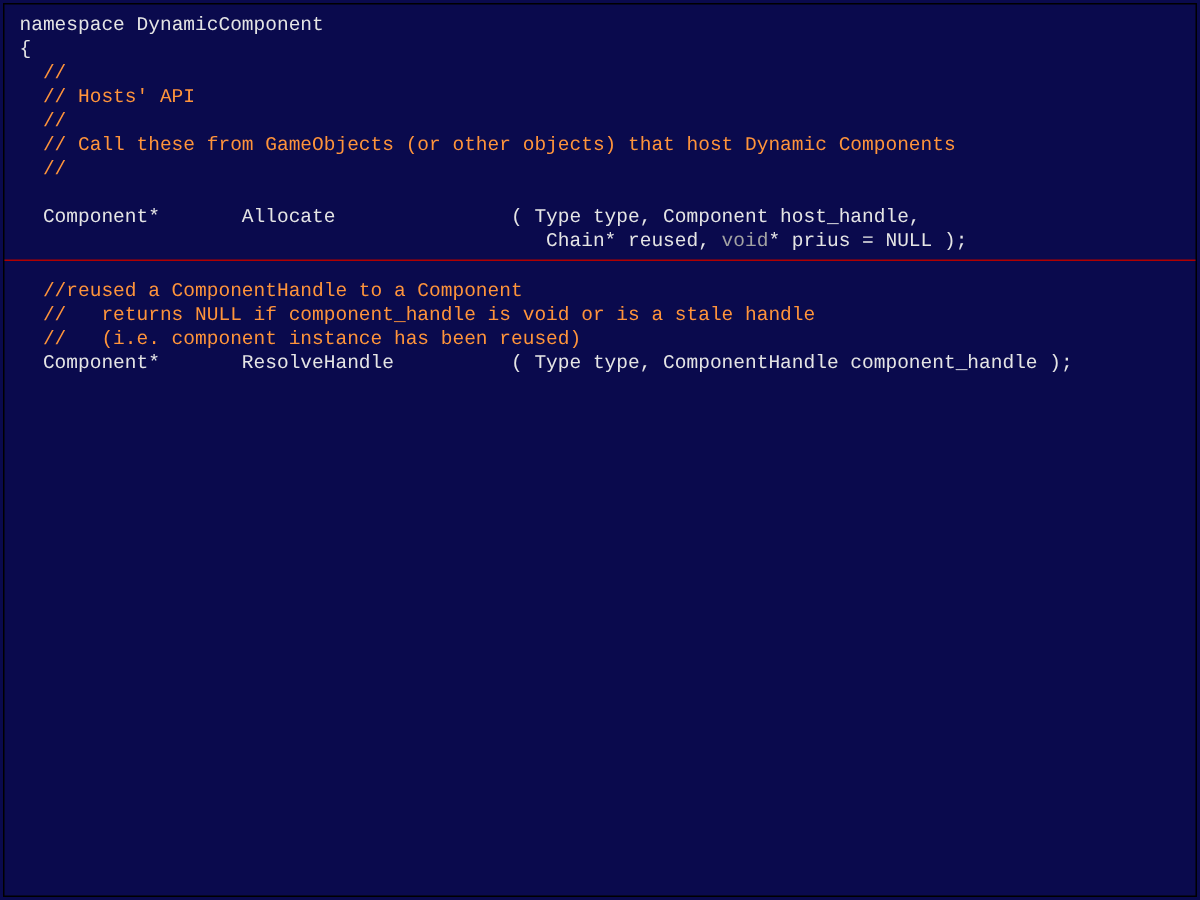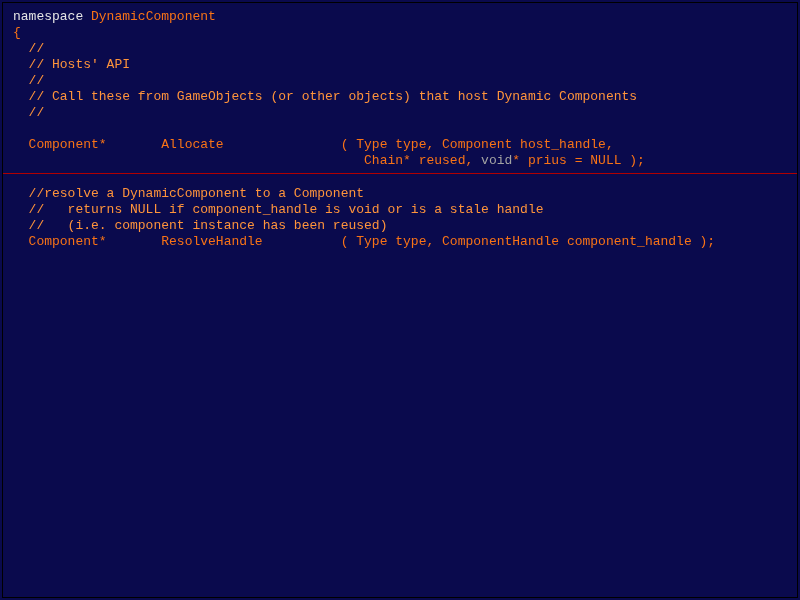--- a/index.html
+++ b/index.html
@@ -1,36 +1,36 @@
 <!DOCTYPE html>
 <html><head>
 <meta charset="utf-8">
 <style>
   html,body{margin:0;padding:0;width:800px;height:600px;background:#0a0a4d;overflow:hidden}
   body{font-family:"Courier New",monospace;font-size:13px;line-height:16px;color:#c0c0d0}
   .frame{position:absolute;left:2px;top:2px;right:2px;bottom:2px;border:1px solid #000}
   pre{margin:0;padding:6px 10px 0 10px;white-space:pre;font-family:inherit}
   .kw{color:#e5e5e5}
-  .ty{color:#f97316}
+  .ty{color:#e5e5e5}
   .cm{color:#ff943b}
   .vd{color:#a3a3a3}
   hr.sep{border:none;border-top:1px solid #b00000;margin:4px 0 6px 0}
 </style>
 </head>
 <body>
 
 <div class="frame">
 <pre><span class="kw">namespace</span><span class="ty"> DynamicComponent</span>
 <span class="ty">{</span>
 <span class="cm">  //</span>
 <span class="cm">  // Hosts' API</span>
 <span class="cm">  //</span>
 <span class="cm">  // Call these from GameObjects (or other objects) that host Dynamic Components</span>
 <span class="cm">  //</span>
 
 <span class="ty">  Component*       Allocate               ( Type type, Component host_handle,</span>
 <span class="ty">                                             Chain* reused, </span><span class="vd">void</span><span class="ty">* prius = NULL );</span></pre>
 <hr class="sep">
-<pre><span class="cm">  //resolve a DynamicComponent to a Component</span>
+<pre><span class="cm">  //reused a ComponentHandle to a Component</span>
 <span class="cm">  //   returns NULL if component_handle is void or is a stale handle</span>
 <span class="cm">  //   (i.e. component instance has been reused)</span>
 <span class="ty">  Component*       ResolveHandle          ( Type type, ComponentHandle component_handle );</span></pre>
 </div>
 
 </body></html>

